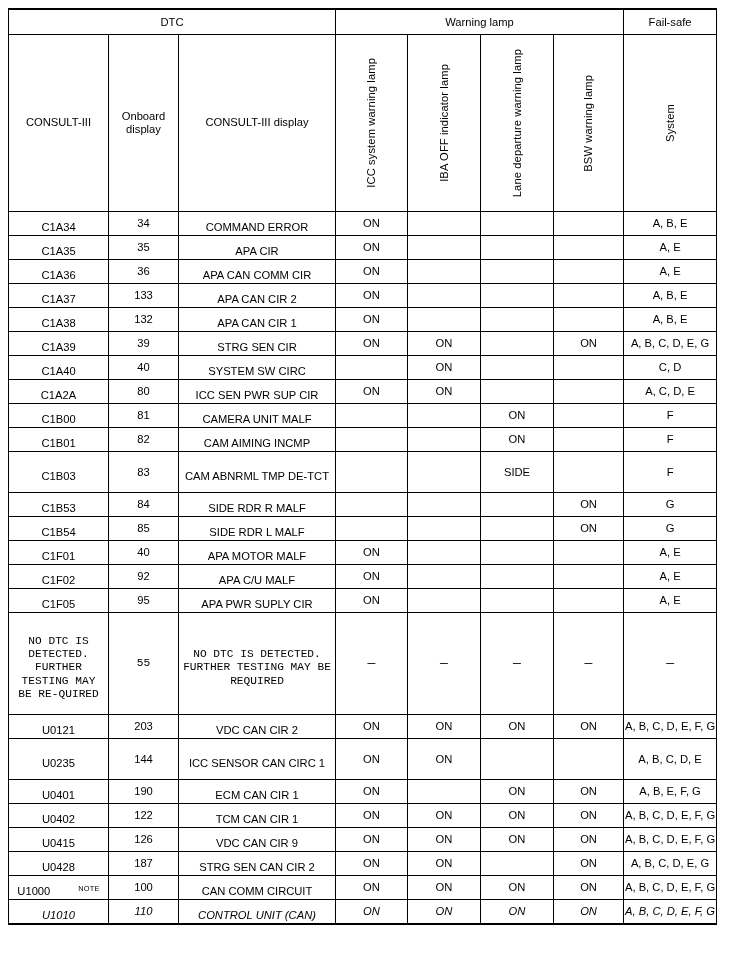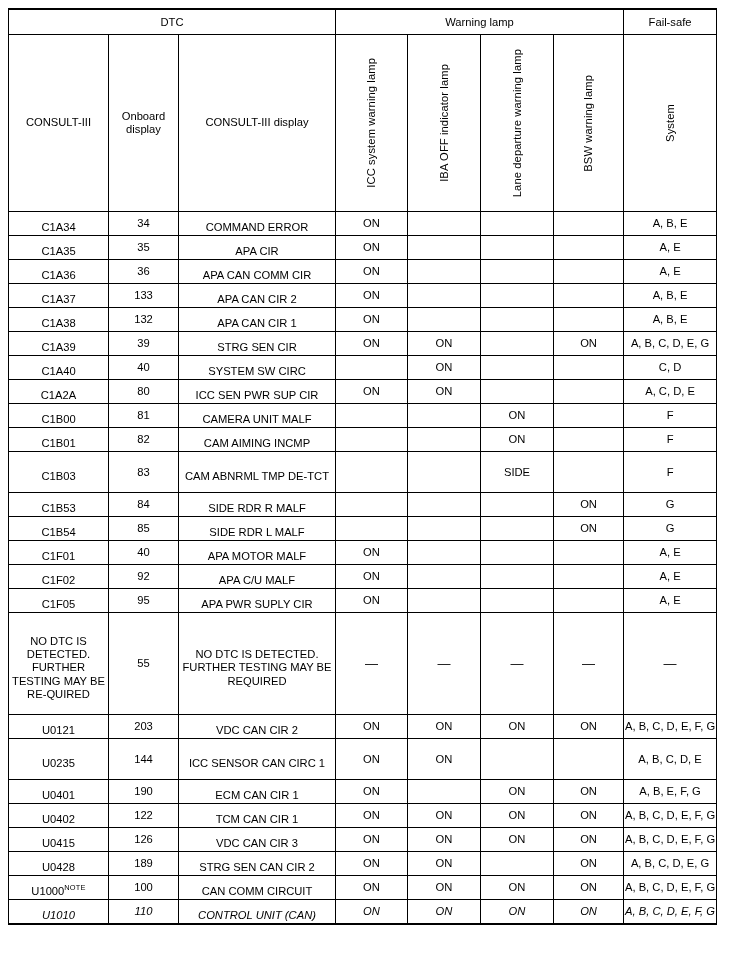--- a/index.html
+++ b/index.html
@@ -85,20 +85,21 @@
 
   
   tr.r td {
     height: 23px;
   }
   tr.r.tall td {
     height: 40px;
   }
   tr.r.xtall td {
     height: 101px;
+    font-family: Liberation Mono, monospace;
   }
 
   td.dtc-code,
   td.onboard,
   td.display,
   td.lamp {
     text-align: center;
   }
   td.system {
     text-align: left;
@@ -111,20 +112,21 @@
     padding: 0 3px;
     line-height: 1.18;
     margin-top: 9px;
   }
 
   sup.note {
     font-size: 7.4px;
     vertical-align: super;
     line-height: 0;
     letter-spacing: 0.2px;
+    padding-left: 28px;
   }
 
   .dash {
     font-size: 13px;
     line-height: 1;
   }
 
   
   tr.r:last-child td {
     border-bottom: 2px solid #000;
@@ -479,33 +481,33 @@
           <td class="lamp">ON</td>
           <td class="lamp">ON</td>
           <td class="system">A, B, C, D, E, F, G</td>
         </tr>
         <tr class="r">
           <td class="dtc-code">
             <span class="wrap">U0415</span>
           </td>
           <td class="onboard">126</td>
           <td class="display">
-            <span class="wrap">VDC CAN CIR 3</span>
+            <span class="wrap">VDC CAN CIR 9</span>
           </td>
           <td class="lamp">ON</td>
           <td class="lamp">ON</td>
           <td class="lamp">ON</td>
           <td class="lamp">ON</td>
           <td class="system">A, B, C, D, E, F, G</td>
         </tr>
         <tr class="r">
           <td class="dtc-code">
             <span class="wrap">U0428</span>
           </td>
-          <td class="onboard">189</td>
+          <td class="onboard">187</td>
           <td class="display">
             <span class="wrap">STRG SEN CAN CIR 2</span>
           </td>
           <td class="lamp">ON</td>
           <td class="lamp">ON</td>
           <td class="lamp"></td>
           <td class="lamp">ON</td>
           <td class="system">A, B, C, D, E, G</td>
         </tr>
         <tr class="r">

